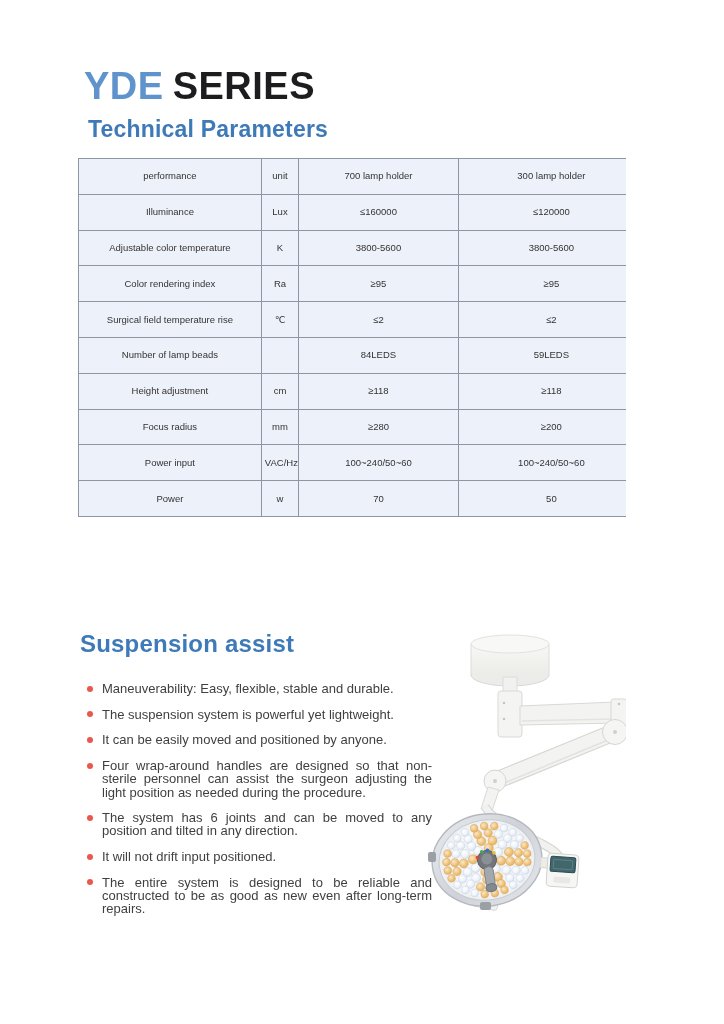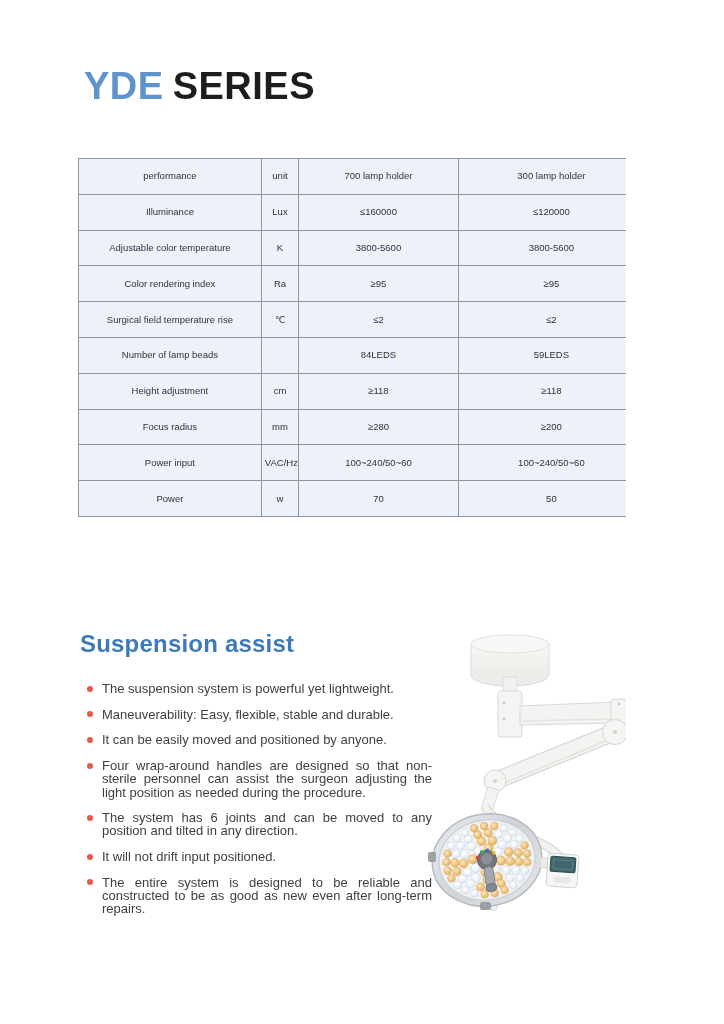--- a/index.html
+++ b/index.html
@@ -65,20 +65,21 @@
   .lamp-figure{position:absolute;left:420px;top:633px;width:290px;height:340px;}
   .lamp-figure svg{display:block;width:100%;height:100%;}
 </style>
 </head>
 <body>
 
 <div class="page">
 
   <h1 class="title"><span class="t-blue">YDE</span><span class="t-dark">SERIES</span></h1>
 
+  <h2 class="subtitle">Technical Parameters</h2>
 
   <table class="params">
     <colgroup>
       <col style="width:32.3%">
         <col style="width:6.6%">
         <col style="width:28.2%">
         <col style="width:32.9%">
     </colgroup>
   <thead>
         <tr>
@@ -142,22 +143,22 @@
           <td>w</td>
           <td>70</td>
           <td>50</td>
         </tr>
       </tbody>
     </table>
 
   <h2 class="susp-heading">Suspension assist</h2>
 
   <ul class="bullets">
+      <li>Maneuverability: Easy, flexible, stable and durable.</li>
       <li>The suspension system is powerful yet lightweight.</li>
-      <li>Maneuverability: Easy, flexible, stable and durable.</li>
       <li>It can be easily moved and positioned by anyone.</li>
       <li>Four wrap-around handles are designed so that non-sterile personnel can assist the surgeon adjusting the light position as needed during the procedure.</li>
       <li>The system has 6 joints and can be moved to any position and tilted in any direction.</li>
       <li>It will not drift input positioned.</li>
       <li>The entire system is designed to be reliable and constructed to be as good as new even after long-term repairs.</li>
     </ul>
 
   <div class="lamp-figure">
     <svg viewBox="0 0 290 340" xmlns="http://www.w3.org/2000/svg">
       <defs>

